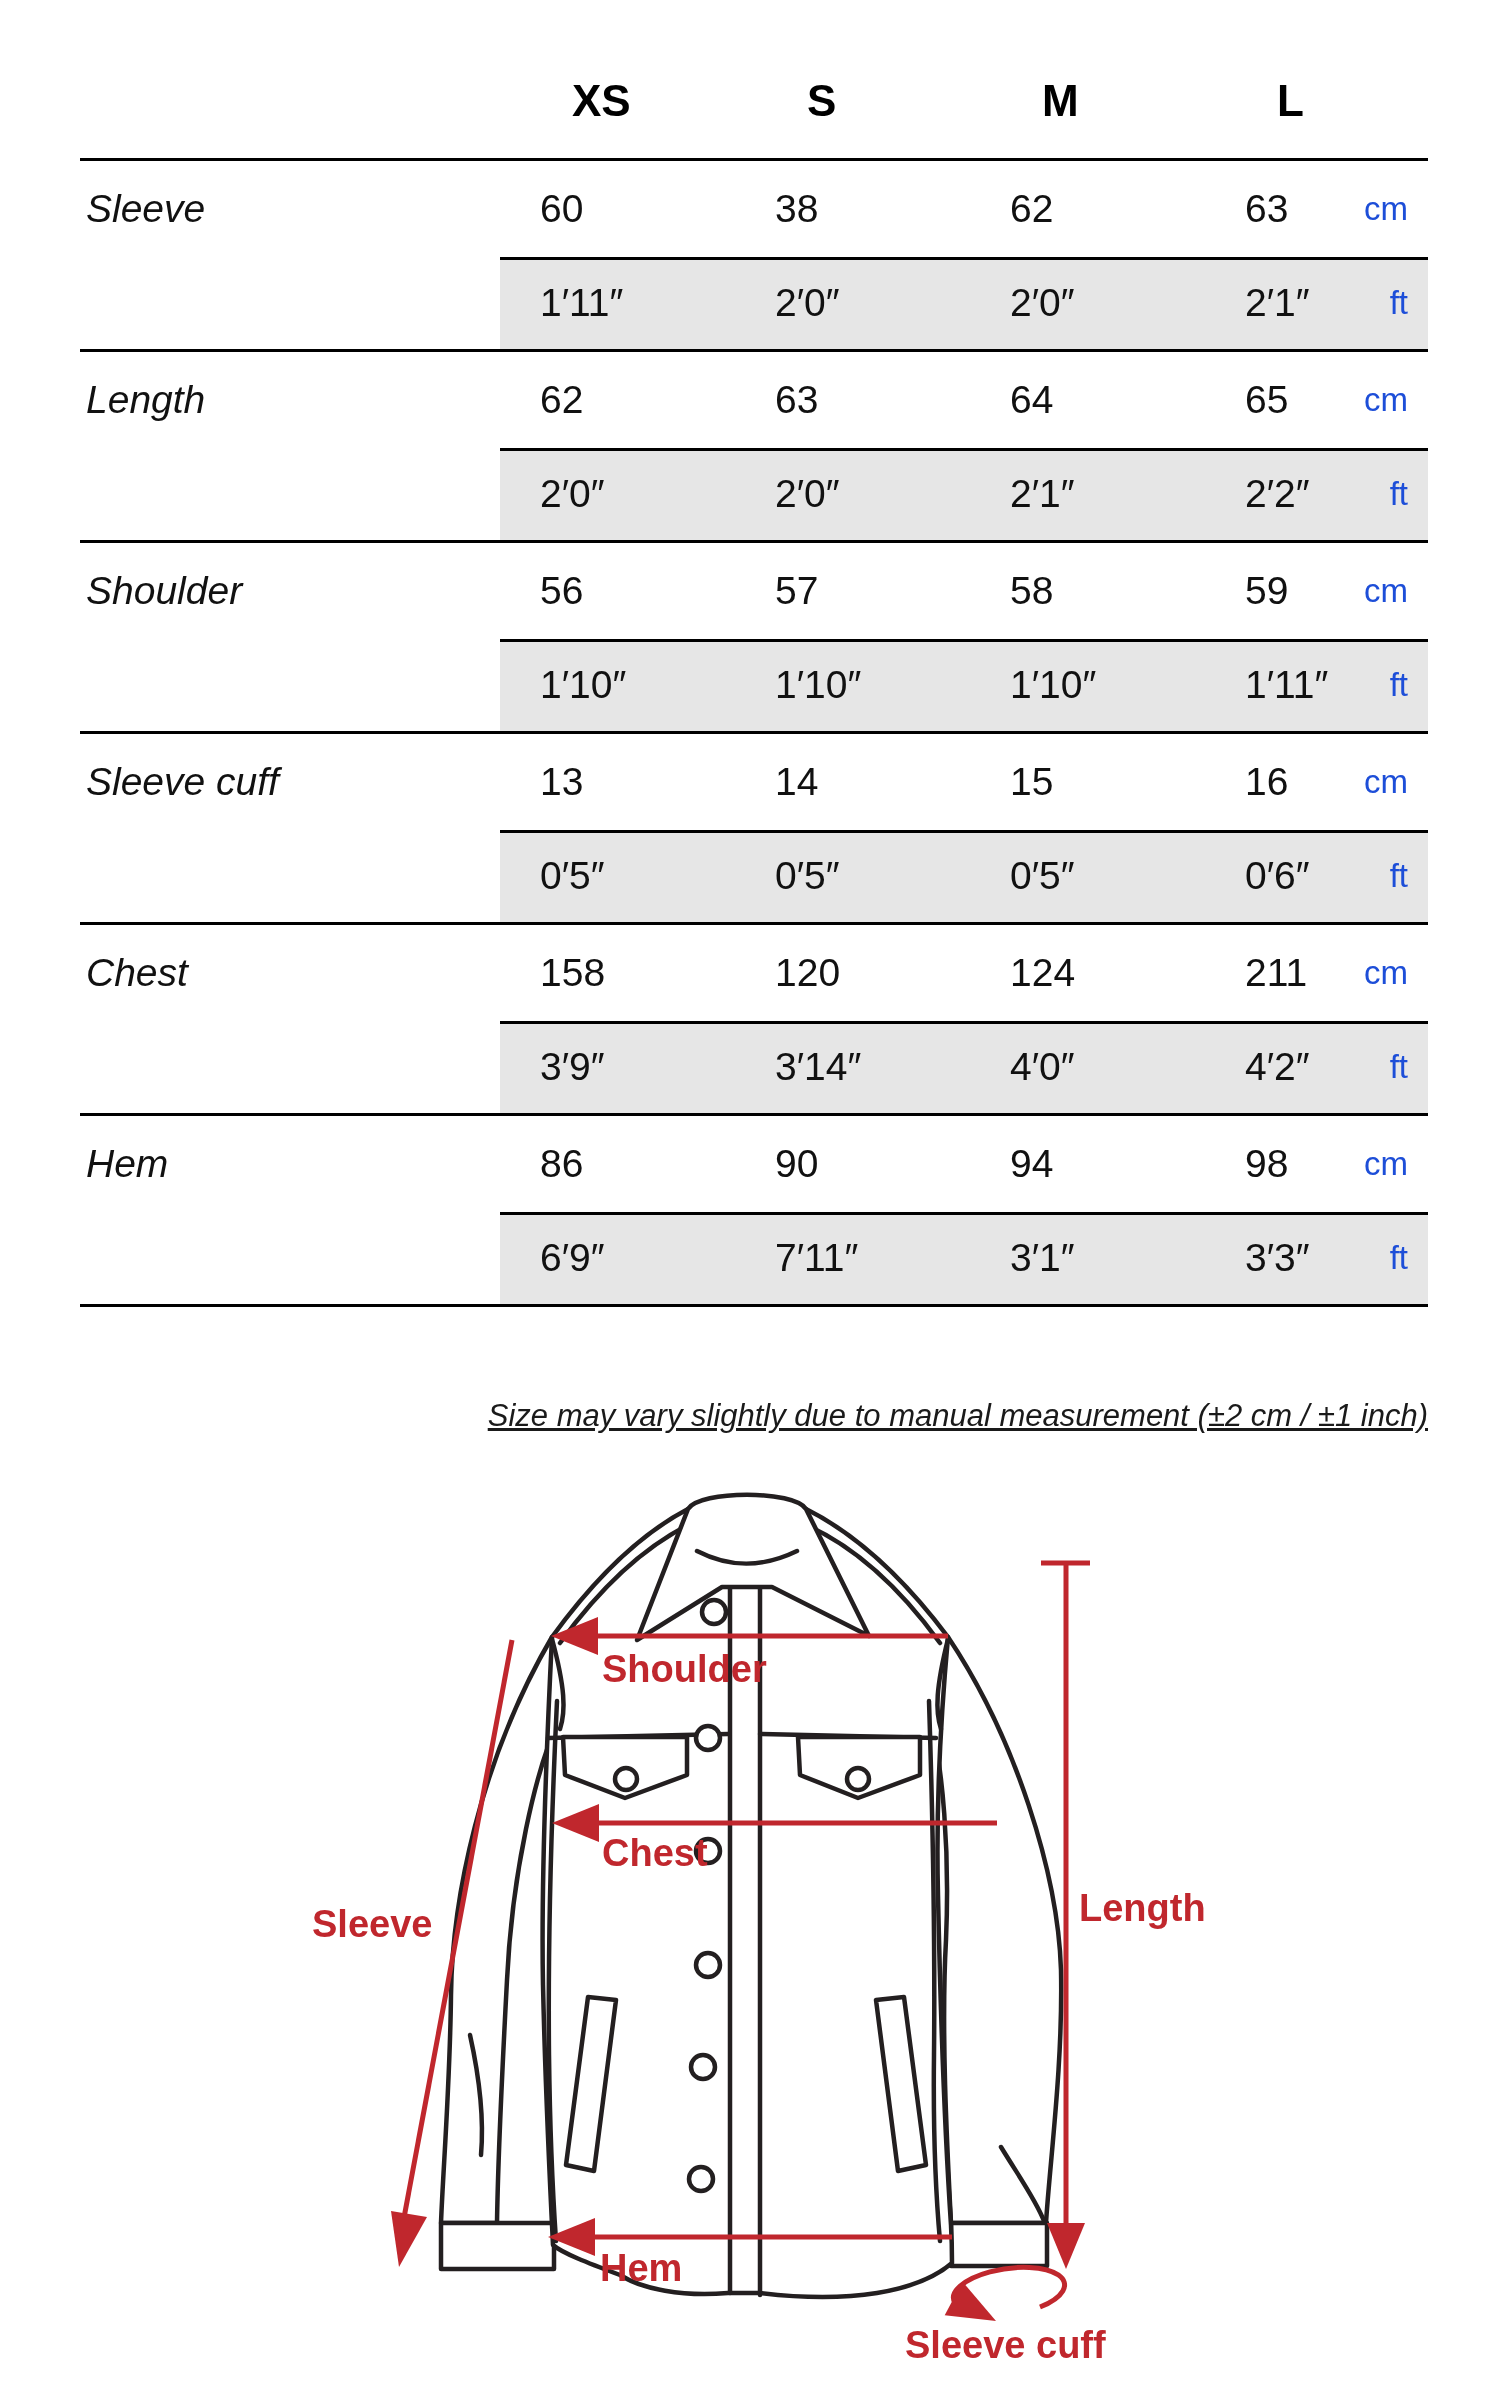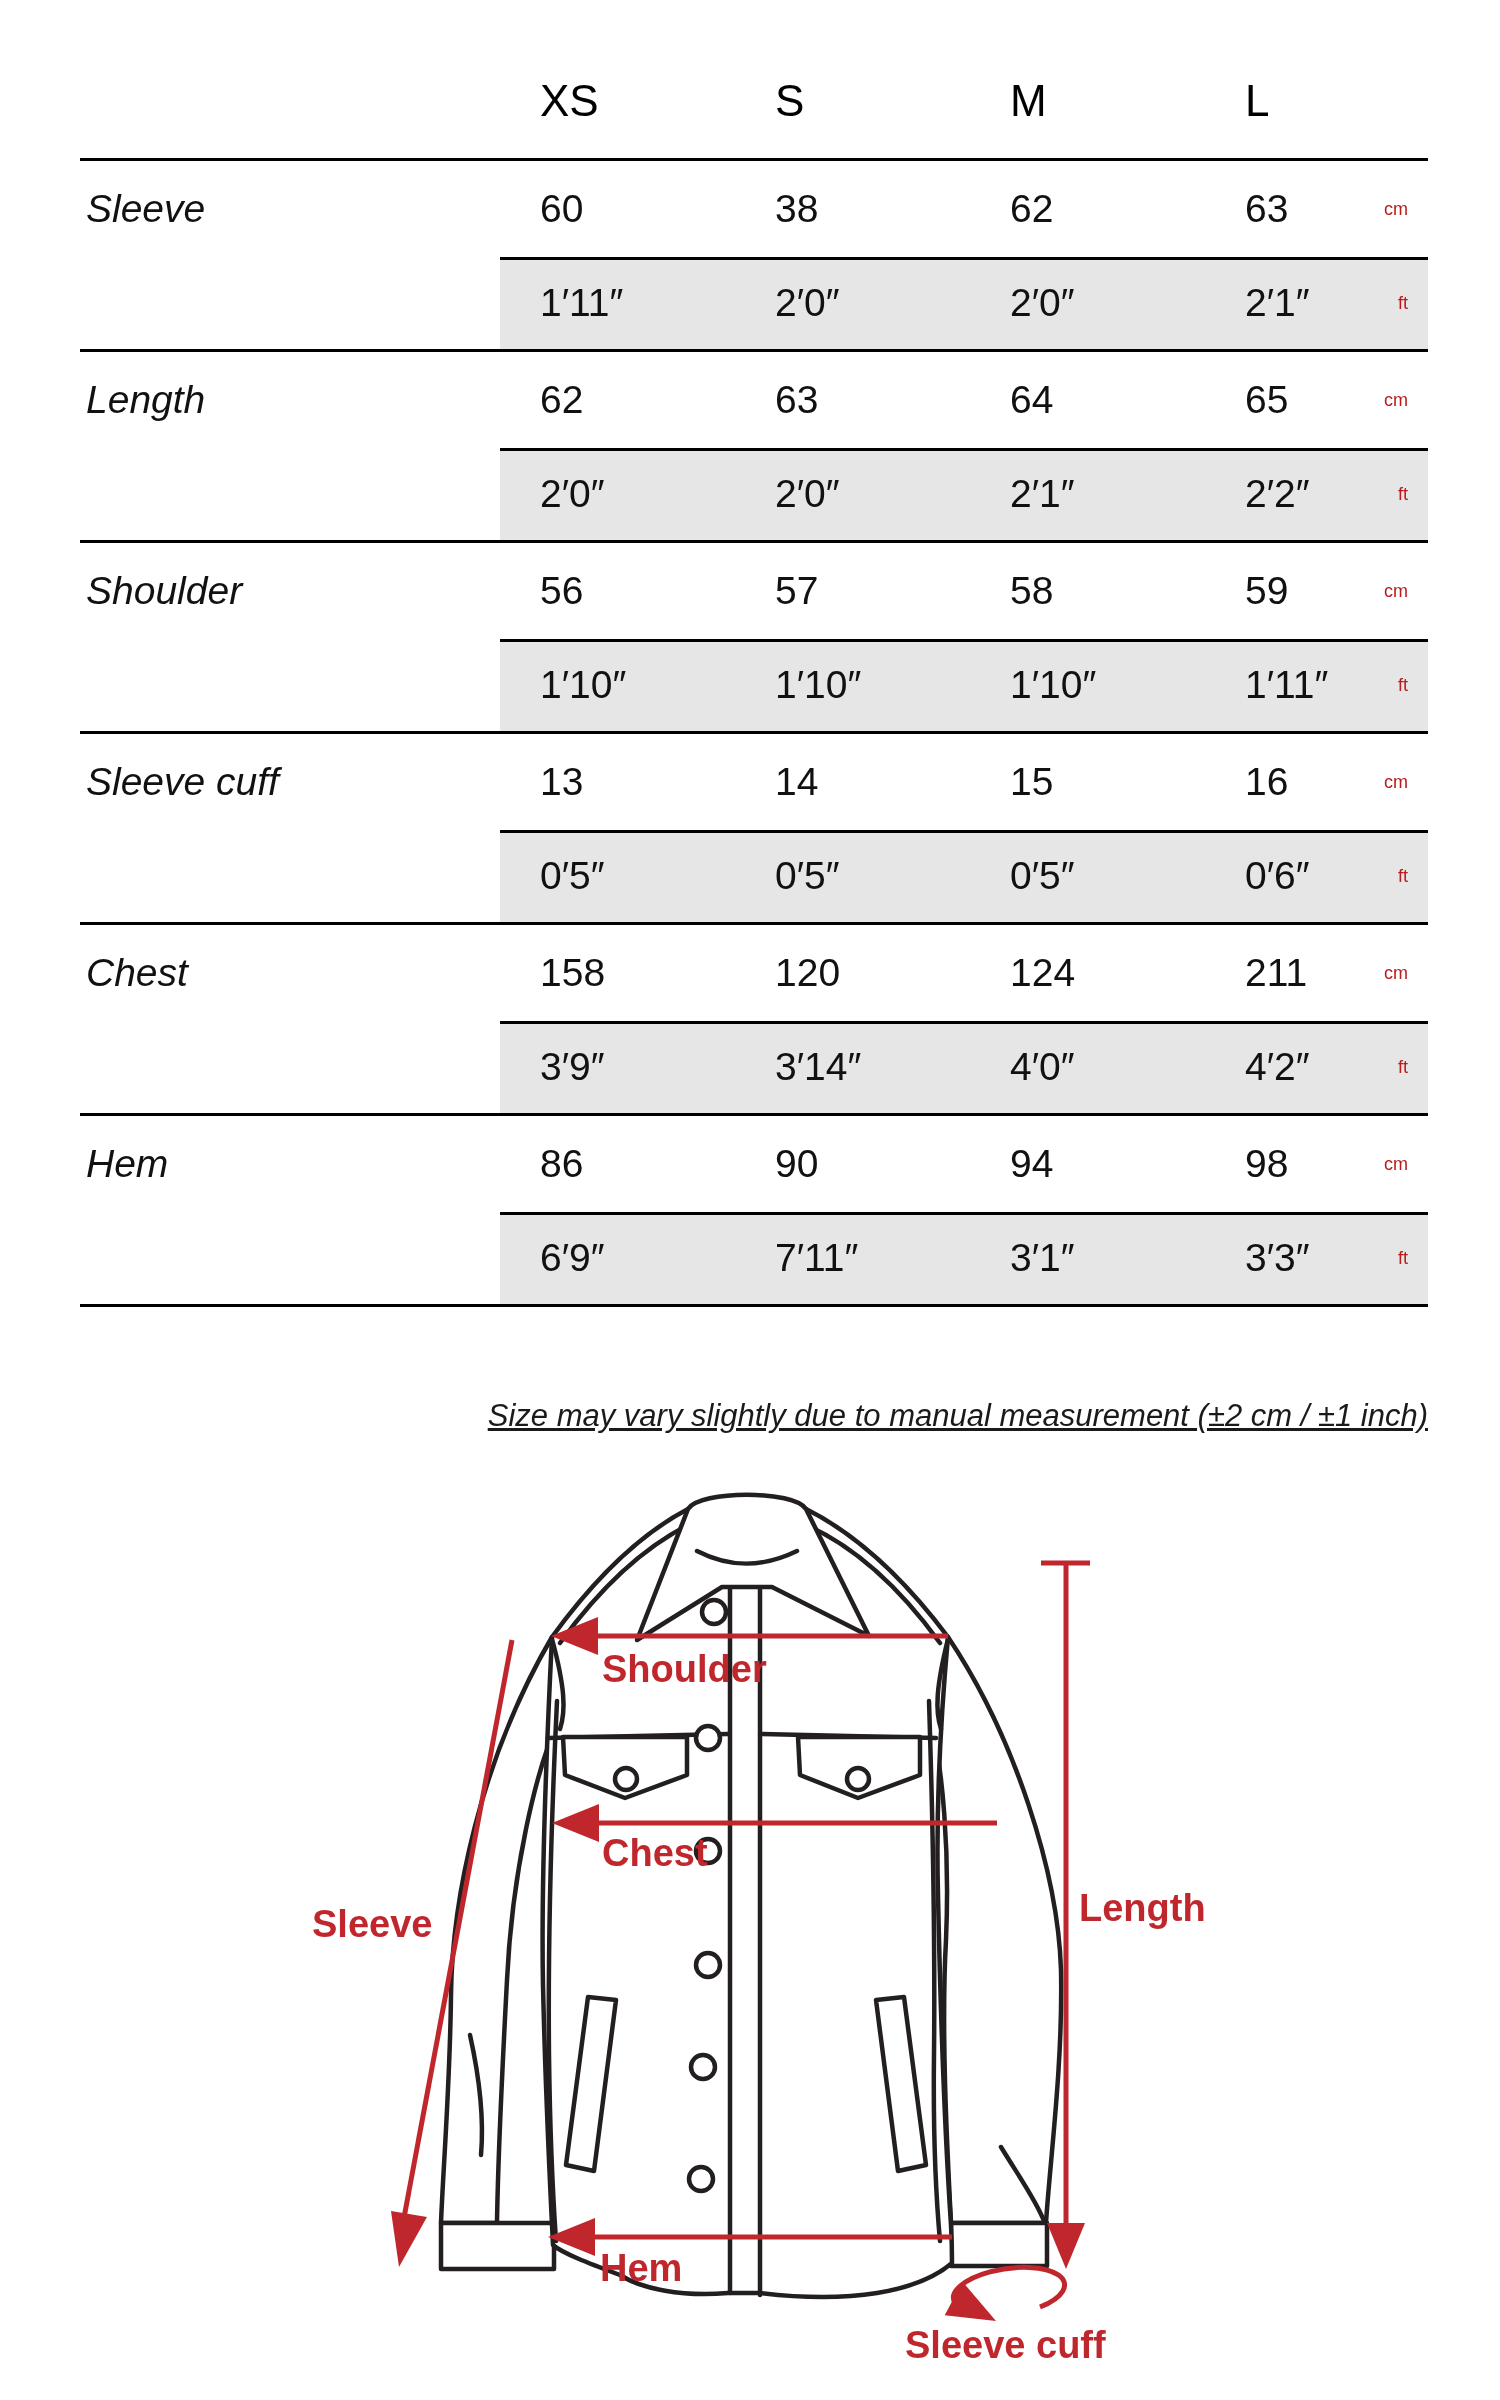--- a/index.html
+++ b/index.html
@@ -2,32 +2,32 @@
 <html><head>
 <meta charset="utf-8">
 <style>
   html,body{margin:0;padding:0;background:#ffffff;}
   body{position:relative;width:1500px;height:2400px;overflow:hidden;
        font-family:"Liberation Sans", sans-serif;color:#1a1a1a;}
 
   
   .size-table{position:absolute;left:80px;top:58px;width:1348px;}
   .thead{position:relative;height:100px;}
-  .thead .hcell{position:absolute;top:18px;font-size:44px;font-weight:normal;color:#000;}
+  .thead .hcell{position:absolute;top:18px;font-size:44px;font-weight:bold;color:#000;margin-left:32px;}
   .col0{left:460px;} .col1{left:695px;} .col2{left:930px;} .col3{left:1165px;}
   .rows{border-top:3px solid #000;}
   .group{border-bottom:3px solid #000;}
   .row{position:relative;}
   .row.cm{height:96px;}
   .row.ft{height:92px;}
   .row.ft .band{position:absolute;left:420px;right:0;top:0;bottom:0;
                 background:#e6e6e6;border-top:3px solid #000;}
   .cell{position:absolute;top:50%;transform:translateY(-50%);font-size:39px;color:#111;}
   .rlabel{left:6px;font-style:italic;}
-  .unit{right:20px;left:auto;font-size:18px;color:#b91c1c;}
+  .unit{right:20px;left:auto;font-size:33px;color:#1d4ed8;}
   .note{position:absolute;left:80px;top:1398px;width:1348px;text-align:right;
         font-style:italic;font-size:31px;color:#1a1a1a;text-decoration:underline;}
 
   
   .diagram{position:absolute;left:250px;top:1455px;width:1100px;height:945px;}
   .jline{fill:none;stroke:#231f20;stroke-width:4.5;stroke-linecap:round;stroke-linejoin:round;}
   .jfill{fill:#ffffff;stroke:#231f20;stroke-width:4.5;stroke-linecap:round;stroke-linejoin:round;}
   .rline{fill:none;stroke:#c0272d;stroke-width:5;stroke-linecap:butt;}
   .rfill{fill:#c0272d;stroke:none;}
   .rtext{fill:#c0272d;font-family:"Liberation Sans",sans-serif;font-weight:bold;font-size:38px;}

